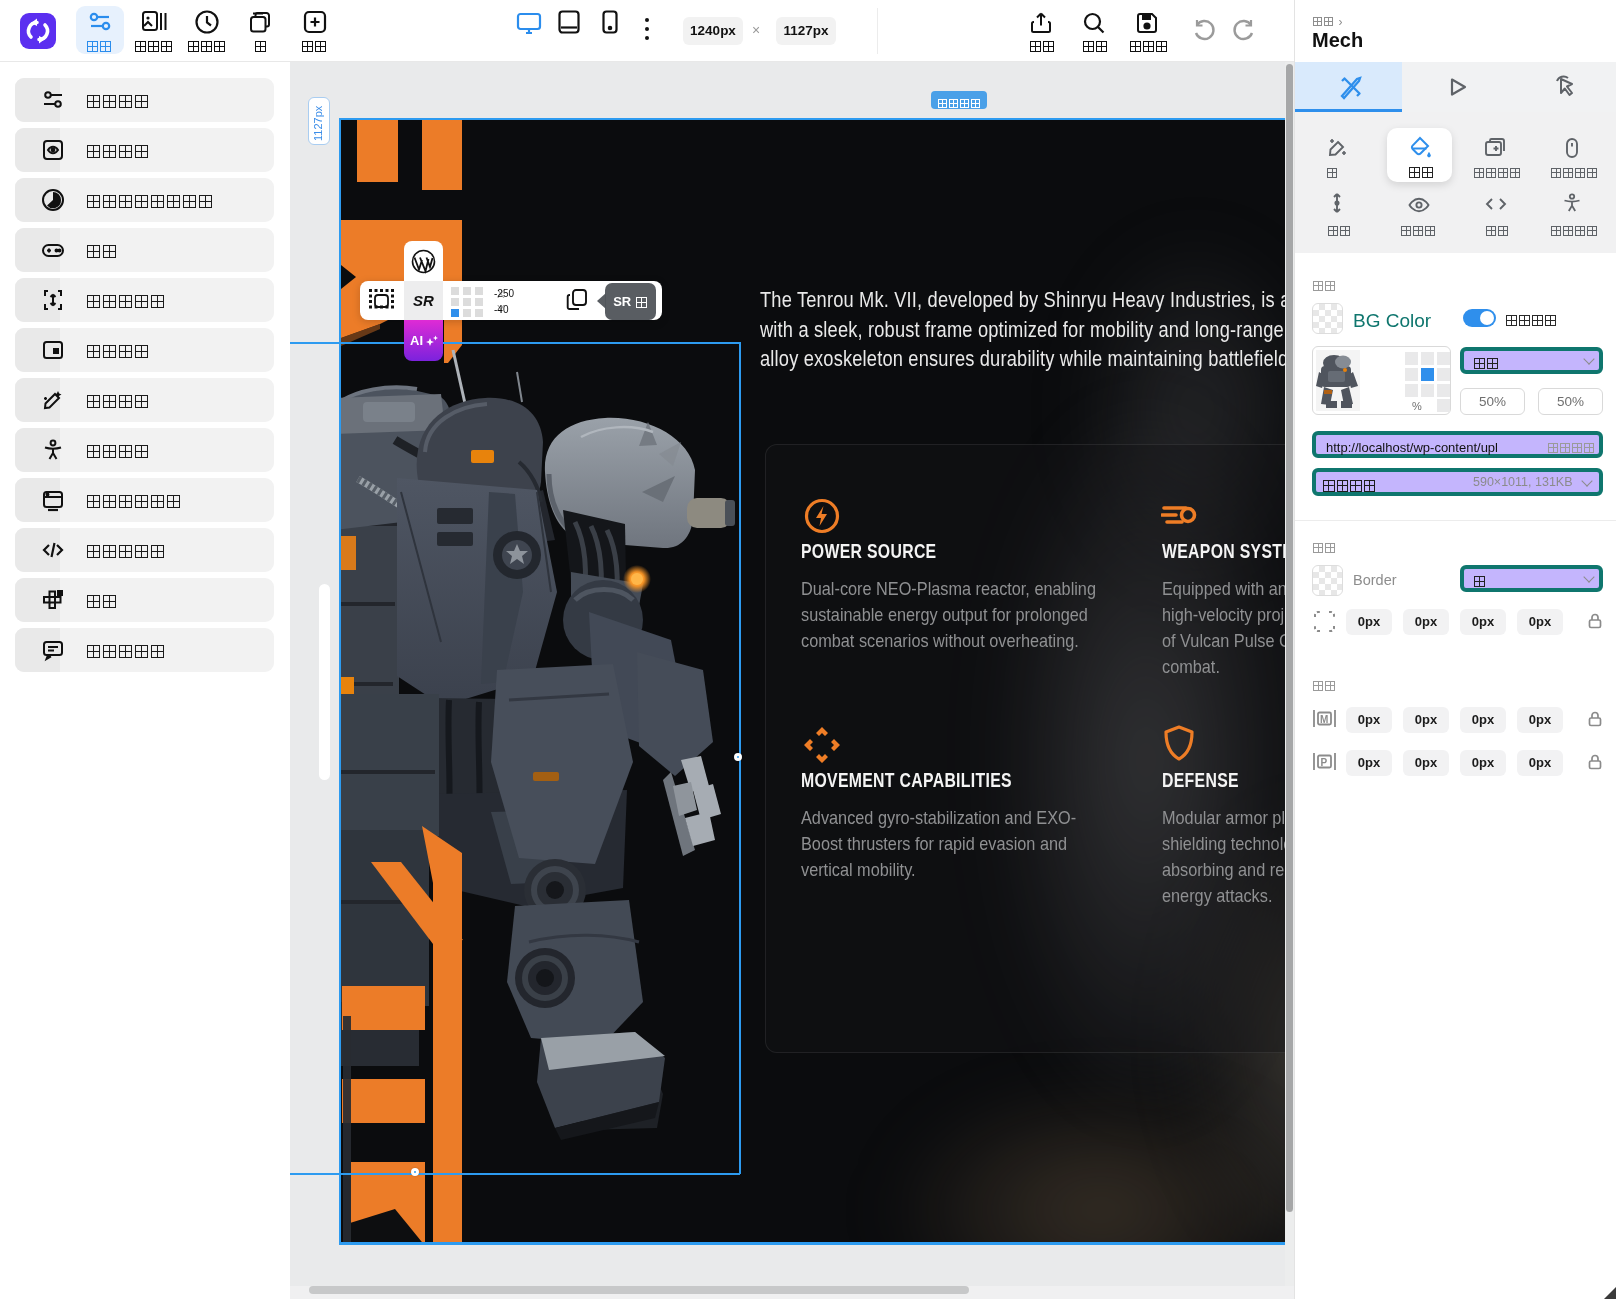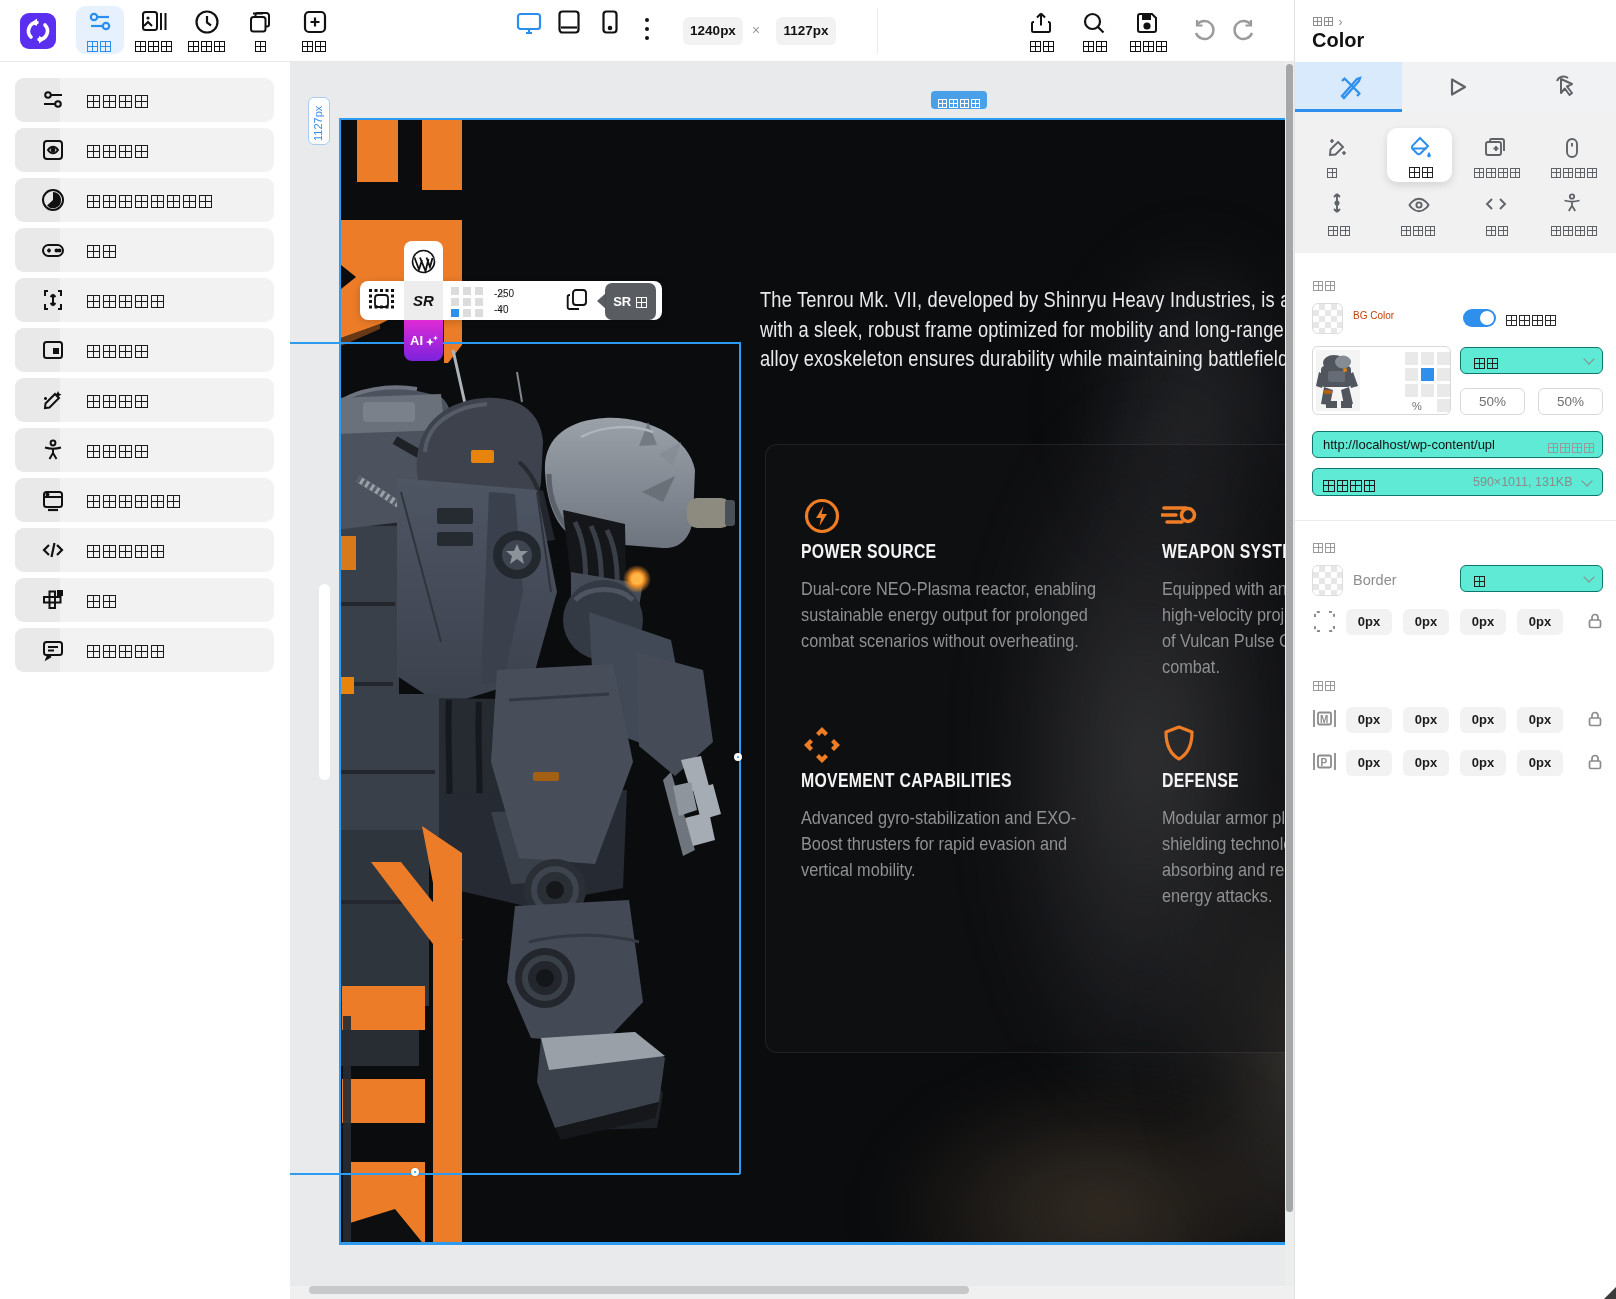--- a/index.html
+++ b/index.html
@@ -25,21 +25,21 @@
 #para{position:absolute;left:419px;top:166px;width:1100px;font-size:21.5px;line-height:29.6px;color:#e9e9e9;transform:scaleX(.85);transform-origin:0 0;letter-spacing:.2px}
 #card{position:absolute;left:424px;top:324px;width:640px;height:609px;border:1px solid rgba(255,255,255,.08);border-radius:12px;background:rgba(20,20,23,.38)}
 .ftit{position:absolute;font-size:20px;font-weight:bold;color:#f4f4f4;transform:scaleX(.79);transform-origin:0 0;letter-spacing:.4px;white-space:nowrap}
 .fbody{position:absolute;font-size:18.5px;line-height:26px;color:#8f9092;transform:scaleX(.88);transform-origin:0 0;white-space:nowrap}
 #getstarted{position:absolute;left:459px;top:904px;width:244px;height:60px;background:#ea7b27;border-radius:9px;color:#1e1e1e;font-weight:bold;font-size:18.5px;letter-spacing:.3px;text-align:center;line-height:60px}
 
 .bluel{position:absolute;background:#2d9bf0;z-index:12}
 .handle{position:absolute;width:8px;height:8px;border-radius:50%;background:#2d9bf0;border:3px solid #fff;box-shadow:0 0 2px rgba(0,0,0,.25);z-index:13}
 
 #rpanel{left:1294px;top:0;width:322px;height:1299px;background:#fff;border-left:1px solid #e3e3e3;z-index:25}
-.sel{position:absolute;border:1px solid #0f766e;border-radius:6px;background:#5eead4}
+.sel{position:absolute;border:4px solid #0f766e;border-radius:6px;background:#c4b5fd}
 .inp{position:absolute;border:1px solid #d9d9d9;border-radius:6px;background:#fff}
 .pxbox{position:absolute;width:46px;height:26px;background:#f2f2f3;border-radius:6px;font-size:13px;font-weight:bold;color:#1c1c1c;text-align:center;line-height:26px}
 .chk{position:absolute;width:31px;height:31px;border:1px solid #ddd;border-radius:6px;background:conic-gradient(#e7e7e7 25%,#fff 0 50%,#e7e7e7 0 75%,#fff 0) 0 0/12px 12px}
 .glab{position:absolute;--s:10px;--k:#9a9a9a;--b:1.2px}
 .chevron{position:absolute;width:8px;height:8px;border-right:1.6px solid #8b8b8b;border-bottom:1.6px solid #8b8b8b;transform:rotate(45deg)}
 svg{display:block}
 </style></head>
 <body>
 
 <div class="ab" id="canvas">
@@ -557,21 +557,21 @@
           <path d="M7 9h10M7 12.5h6"></path>
           <path d="m7 17-1.5 4L10 18.5" fill="#111"></path>
         </g>
       </svg>
       <div class="lb cj"><i></i><i></i><i></i><i></i><i></i></div>
     </div>
 </div>
 
 <div class="ab" id="rpanel">
   <div class="ab cj" style="left:17px;top:13px;--s:9px;--k:#8e8e8e;--b:1.2px"><i></i><i></i>&nbsp;<span style="color:#8e8e8e;font-size:12px;vertical-align:middle">›</span></div>
-  <div class="ab" style="left:17px;top:29px;font-size:20px;font-weight:bold;color:#111">Color</div>
+  <div class="ab" style="left:17px;top:29px;font-size:20px;font-weight:bold;color:#111">Mech</div>
 
   <div class="ab" style="left:0;top:62px;width:322px;height:50px;background:#f1f2f3"></div>
   <div class="ab" style="left:0;top:62px;width:107px;height:50px;background:#d9eafc"></div>
   <div class="ab" style="left:0;top:109px;width:107px;height:3px;background:#2e8fec"></div>
   <svg class="ab" style="left:42px;top:73px" width="28" height="28" viewBox="0 0 28 28">
       <g stroke="#2e8fec" stroke-width="2.3" fill="none">
         <path d="M5 23 20 6l3-1-1 3L7 25Z"></path>
         <path d="M7 5 23 21M5 8l3-3M20 23l3-3"></path>
       </g>
     </svg>
@@ -640,21 +640,21 @@
   <svg class="ab" style="left:266px;top:192px" width="22" height="22" viewBox="0 0 22 22">
       <g stroke="#5f6368" stroke-width="1.8" fill="none">
         <circle cx="11" cy="4.5" r="2.2"></circle>
         <path d="M3.5 8.5c2.3.7 4.7 1.1 7.5 1.1s5.2-.4 7.5-1.1M11 9.6v4M11 13.6 7.8 19M11 13.6l3.2 5.4"></path>
       </g>
     </svg>
   <div class="ab cj" style="left:255px;top:222px;--s:10px;--k:#5f6368"><i></i><i></i><i></i><i></i></div>
 
   <div class="ab cj glab" style="left:17px;top:277px"><i></i><i></i></div>
   <div class="chk" style="left:17px;top:303px"></div>
-  <div class="ab" style="left:58px;top:310px;font-size:10px;color:#c2410c">BG Color</div>
+  <div class="ab" style="left:58px;top:310px;font-size:19px;color:#0f766e">BG Color</div>
   <div class="ab" style="left:168px;top:309px;width:33px;height:18px;background:#2f8fec;border-radius:10px">
       <div class="ab" style="right:2px;top:2px;width:14px;height:14px;border-radius:50%;background:#fff"></div>
     </div>
   <div class="ab cj" style="left:210px;top:312px;--s:11px;--k:#2a2a2a;--b:1.4px"><i></i><i></i><i></i><i></i></div>
   <div class="inp" style="left:17px;top:346px;width:139px;height:69px"></div>
   <div class="ab" style="left:21px;top:350px;width:44px;height:61px;background:#f4f4f4">
       <svg width="44" height="61" viewBox="0 0 44 61">
         <g fill="#50555e">
           <ellipse cx="18" cy="13" rx="11" ry="8"></ellipse>
           <rect x="5" y="16" width="30" height="21" rx="4"></rect>

